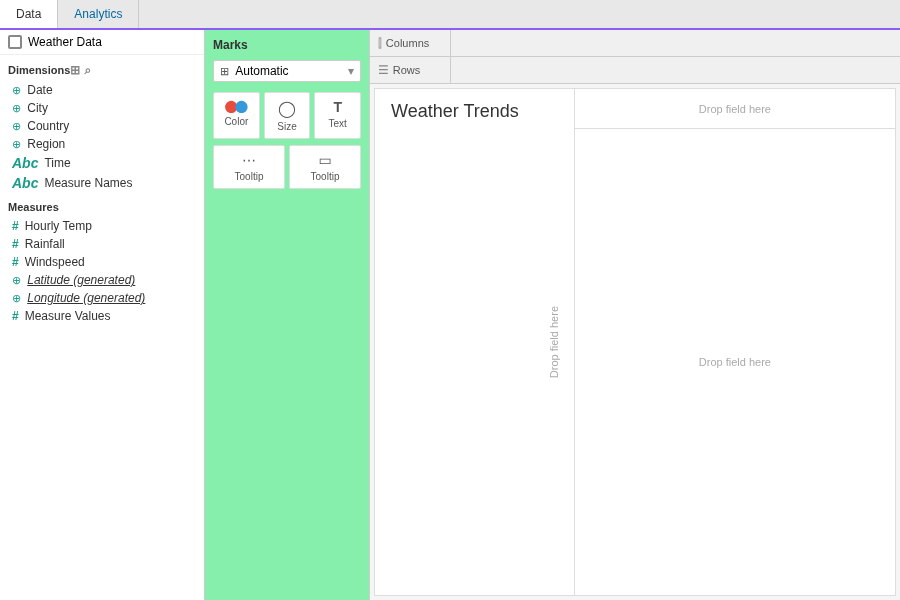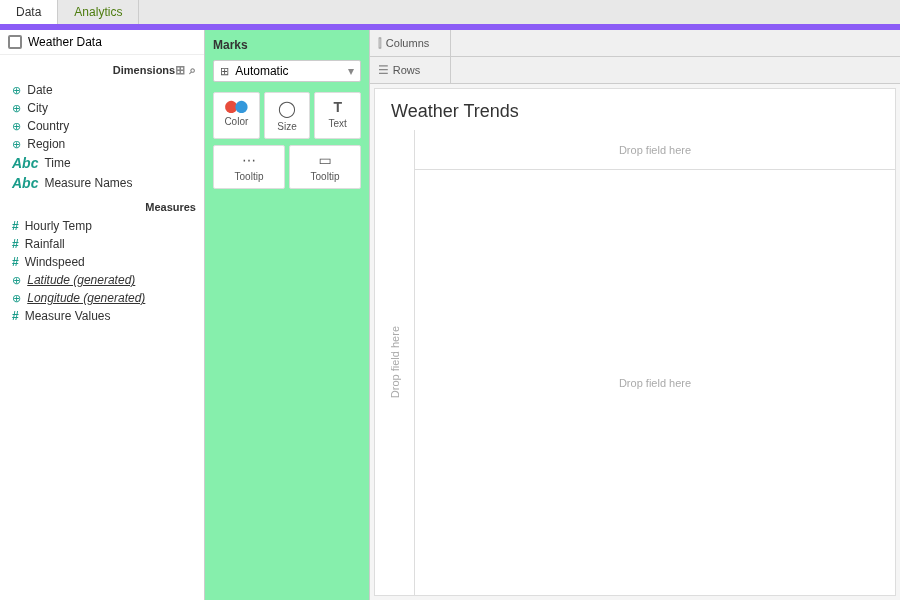--- a/index.html
+++ b/index.html
@@ -11,31 +11,31 @@
       height: 600px;
       overflow: hidden;
       display: flex;
       flex-direction: column;
     }
 
     
     .top-tabs {
       display: flex;
       background: #e8e8e8;
-      border-bottom: 6px solid #8b5cf6;
+      border-bottom: 2px solid #8b5cf6;
       height: 30px;
       align-items: stretch;
     }
     .top-tab {
       padding: 0 16px;
       display: flex;
       align-items: center;
       cursor: pointer;
       font-size: 12px;
-      color: #4d7c0f;
+      color: #0369a1;
       border-right: 1px solid #ccc;
     }
     .top-tab.active {
       background: #fff;
       color: #333;
       font-weight: 500;
     }
 
     
     .main-layout {
@@ -70,21 +70,21 @@
       flex-shrink: 0;
     }
 
     .section-header {
       font-weight: 600;
       font-size: 11px;
       color: #333;
       padding: 8px 8px 4px 8px;
       display: flex;
       align-items: center;
-      justify-content: flex-end;
+      justify-content: flex-start;
     }
     .section-header-icons {
       display: flex;
       gap: 4px;
     }
     .section-header-icon {
       font-size: 12px;
       color: #888;
       cursor: pointer;
     }
@@ -204,21 +204,21 @@
       flex: 1;
       padding: 4px 6px;
       min-height: 26px;
       border-left: 1px solid #ccc;
     }
 
     
     .canvas-area {
       flex: 1;
       display: flex;
-      flex-direction: column;
+      flex-direction: row;
       background: #fff;
       margin: 4px;
       border: 1px solid #ddd;
     }
     .canvas-title {
       font-size: 18px;
       color: #333;
       font-weight: 400;
       padding: 12px 16px 8px 16px;
     }

